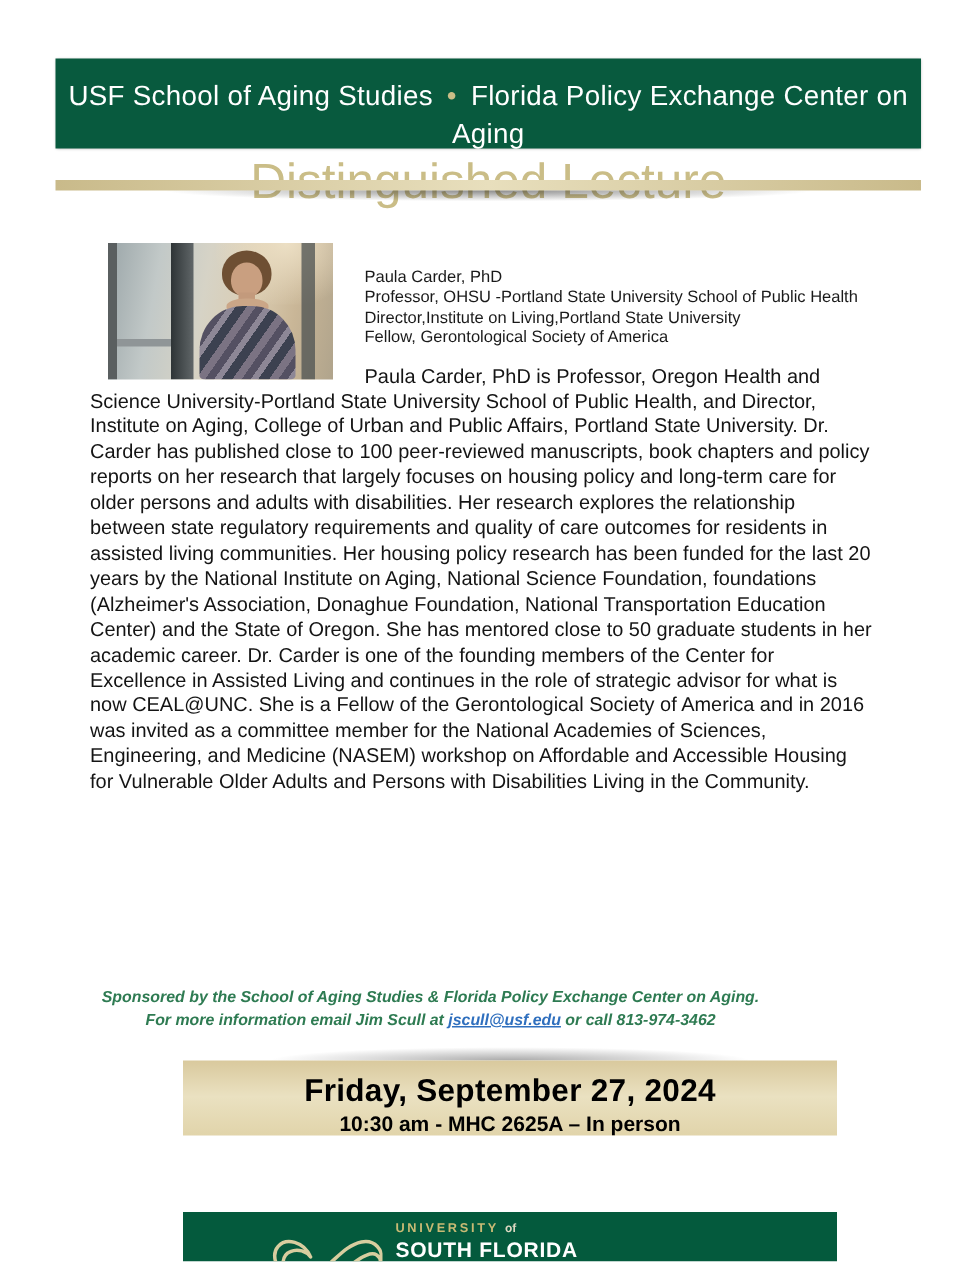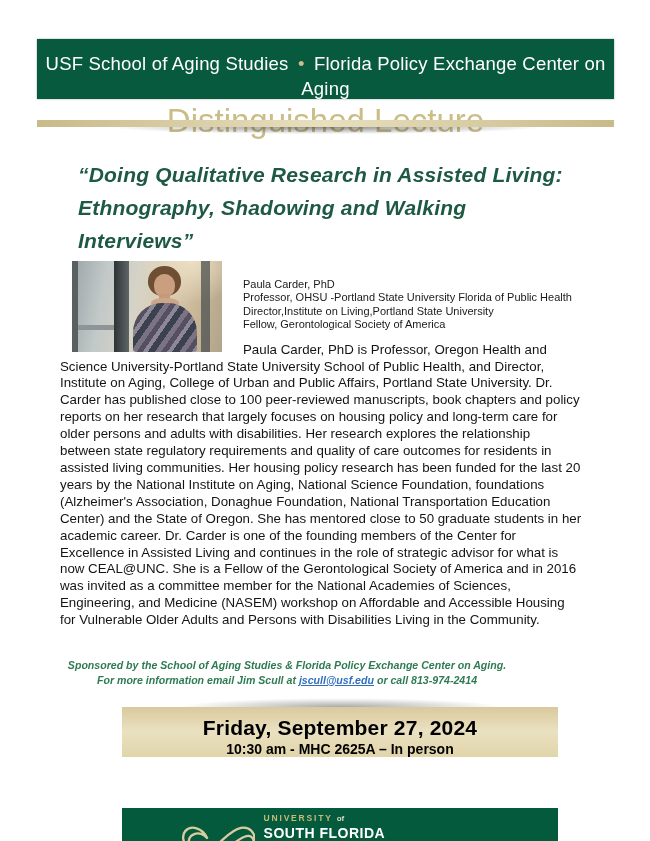--- a/index.html
+++ b/index.html
@@ -87,54 +87,50 @@
       <span>USF School of Aging Studies</span>
       <span class="bullet">•</span>
       <span>Florida Policy Exchange Center on Aging</span>
     </div>
     <div class="hdr-line2">Distinguished Lecture</div>
   </header>
   <div class="gold-bar"></div>
   <div class="bar-shadow"></div>
 
   <section class="content">
-    <h1 class="lecture-title">
-      <span>“Doing Qualitative Research in Assisted Living:</span><br>
-      <span>Ethnography, Shadowing and Walking Interviews”</span>
-    </h1>
 
     <div class="bio-block">
       <div class="photo">
         <div class="ph-sky"></div>
         <div class="ph-bar-left"></div>
         <div class="ph-bar-mid"></div>
         <div class="ph-bar-right"></div>
         <div class="ph-sill"></div>
         <div class="ph-hair"></div>
         <div class="ph-face"></div>
         <div class="ph-neck"></div>
         <div class="ph-chest"></div>
         <div class="ph-body"></div>
       </div>
 
       <div class="speaker-info">
         <div>Paula Carder, PhD</div>
-        <div>Professor, OHSU -Portland State University Florida of Public Health</div>
+        <div>Professor, OHSU -Portland State University School of Public Health</div>
         <div>Director,Institute on Living,Portland State University</div>
         <div>Fellow, Gerontological Society of America</div>
       </div>
 
       <p class="bio-text">Paula Carder, PhD is Professor, Oregon Health and Science University-Portland State University School of Public Health, and Director, Institute on Aging, College of Urban and Public Affairs, Portland State University. Dr. Carder has published close to 100 peer-reviewed manuscripts, book chapters and policy reports on her research that largely focuses on housing policy and long-term care for older persons and adults with disabilities. Her research explores the relationship between state regulatory requirements and quality of care outcomes for residents in assisted living communities. Her housing policy research has been funded for the last 20 years by the National Institute on Aging, National Science Foundation, foundations (Alzheimer's Association, Donaghue Foundation, National Transportation Education Center) and the State of Oregon. She has mentored close to 50 graduate students in her academic career. Dr. Carder is one of the founding members of the Center for Excellence in Assisted Living and continues in the role of strategic advisor for what is now CEAL@UNC. She is a Fellow of the Gerontological Society of America and in 2016 was invited as a committee member for the National Academies of Sciences, Engineering, and Medicine (NASEM) workshop on Affordable and Accessible Housing for Vulnerable Older Adults and Persons with Disabilities Living in the Community.</p>
     </div>
   </section>
 
   <div class="sponsor">
     <div>Sponsored by the School of Aging Studies &amp; Florida Policy Exchange Center on Aging.</div>
     <div>
-      <span>For more information email Jim Scull at </span><a>jscull@usf.edu</a><span> or call 813-974-2414</span>
+      <span>For more information email Jim Scull at </span><a>jscull@usf.edu</a><span> or call 813-974-3462</span>
     </div>
   </div>
 
   <div class="curl-shadow"></div>
 
   <div class="event-banner">
     <div class="event-date">Friday, September 27, 2024</div>
     <div class="event-details">10:30 am - MHC 2625A – In person</div>
   </div>
 

